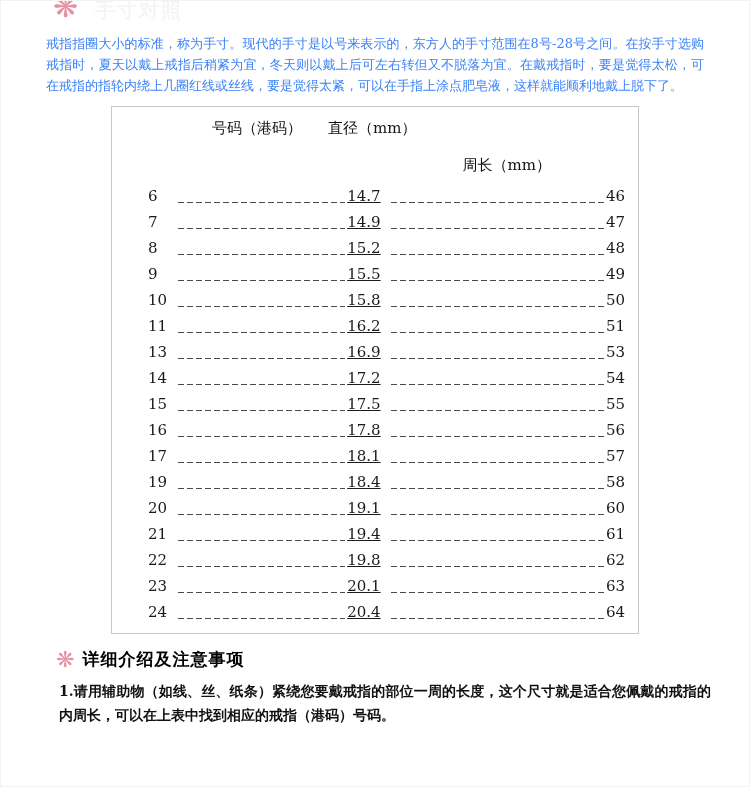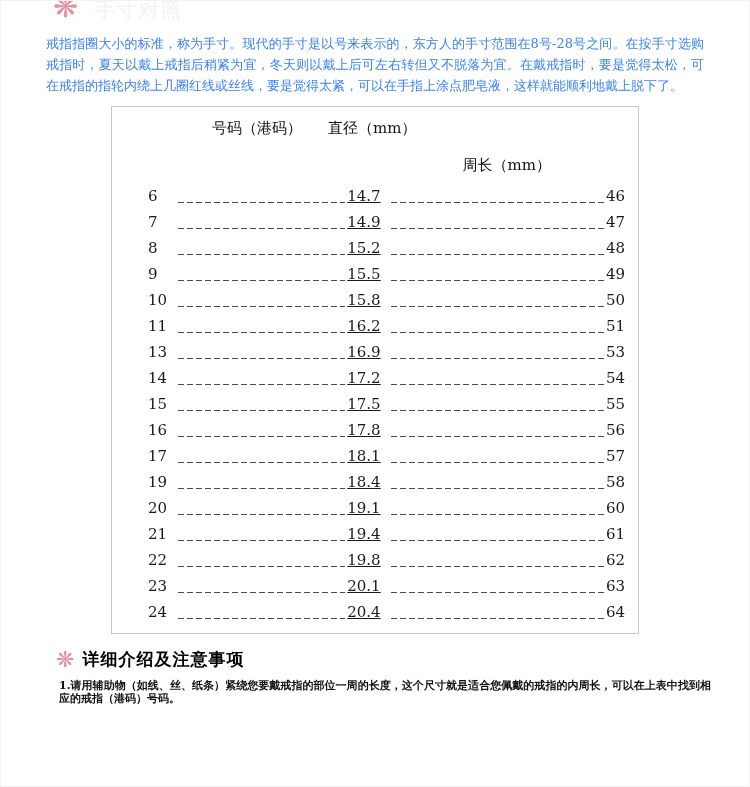--- a/index.html
+++ b/index.html
@@ -46,21 +46,21 @@
   .leader.l1 { flex:0.88; }
   .leader.l2 { flex:1.12; }
 
   
   .notes-title { margin:14px 0 0 55px; display:flex; align-items:center; }
   .flower-bottom { font-size:22px; line-height:22px; margin-right:8px; }
   .notes-title-text { font-size:17px; font-weight:bold; letter-spacing:1px; color:#000; }
 
   .notes { margin:8px 38px 0 58px; }
   .note {
-    margin:0 0 3px 0; font-size:11px; font-weight:bold; line-height:13px;
+    margin:0 0 3px 0; font-size:14px; font-weight:bold; line-height:24px;
     text-align:justify; color:#111;
   }
 </style>
 </head>
 <body>
 
 <div class="page">
 
   <div class="banner">
     <span class="flower flower-top">❋</span>

